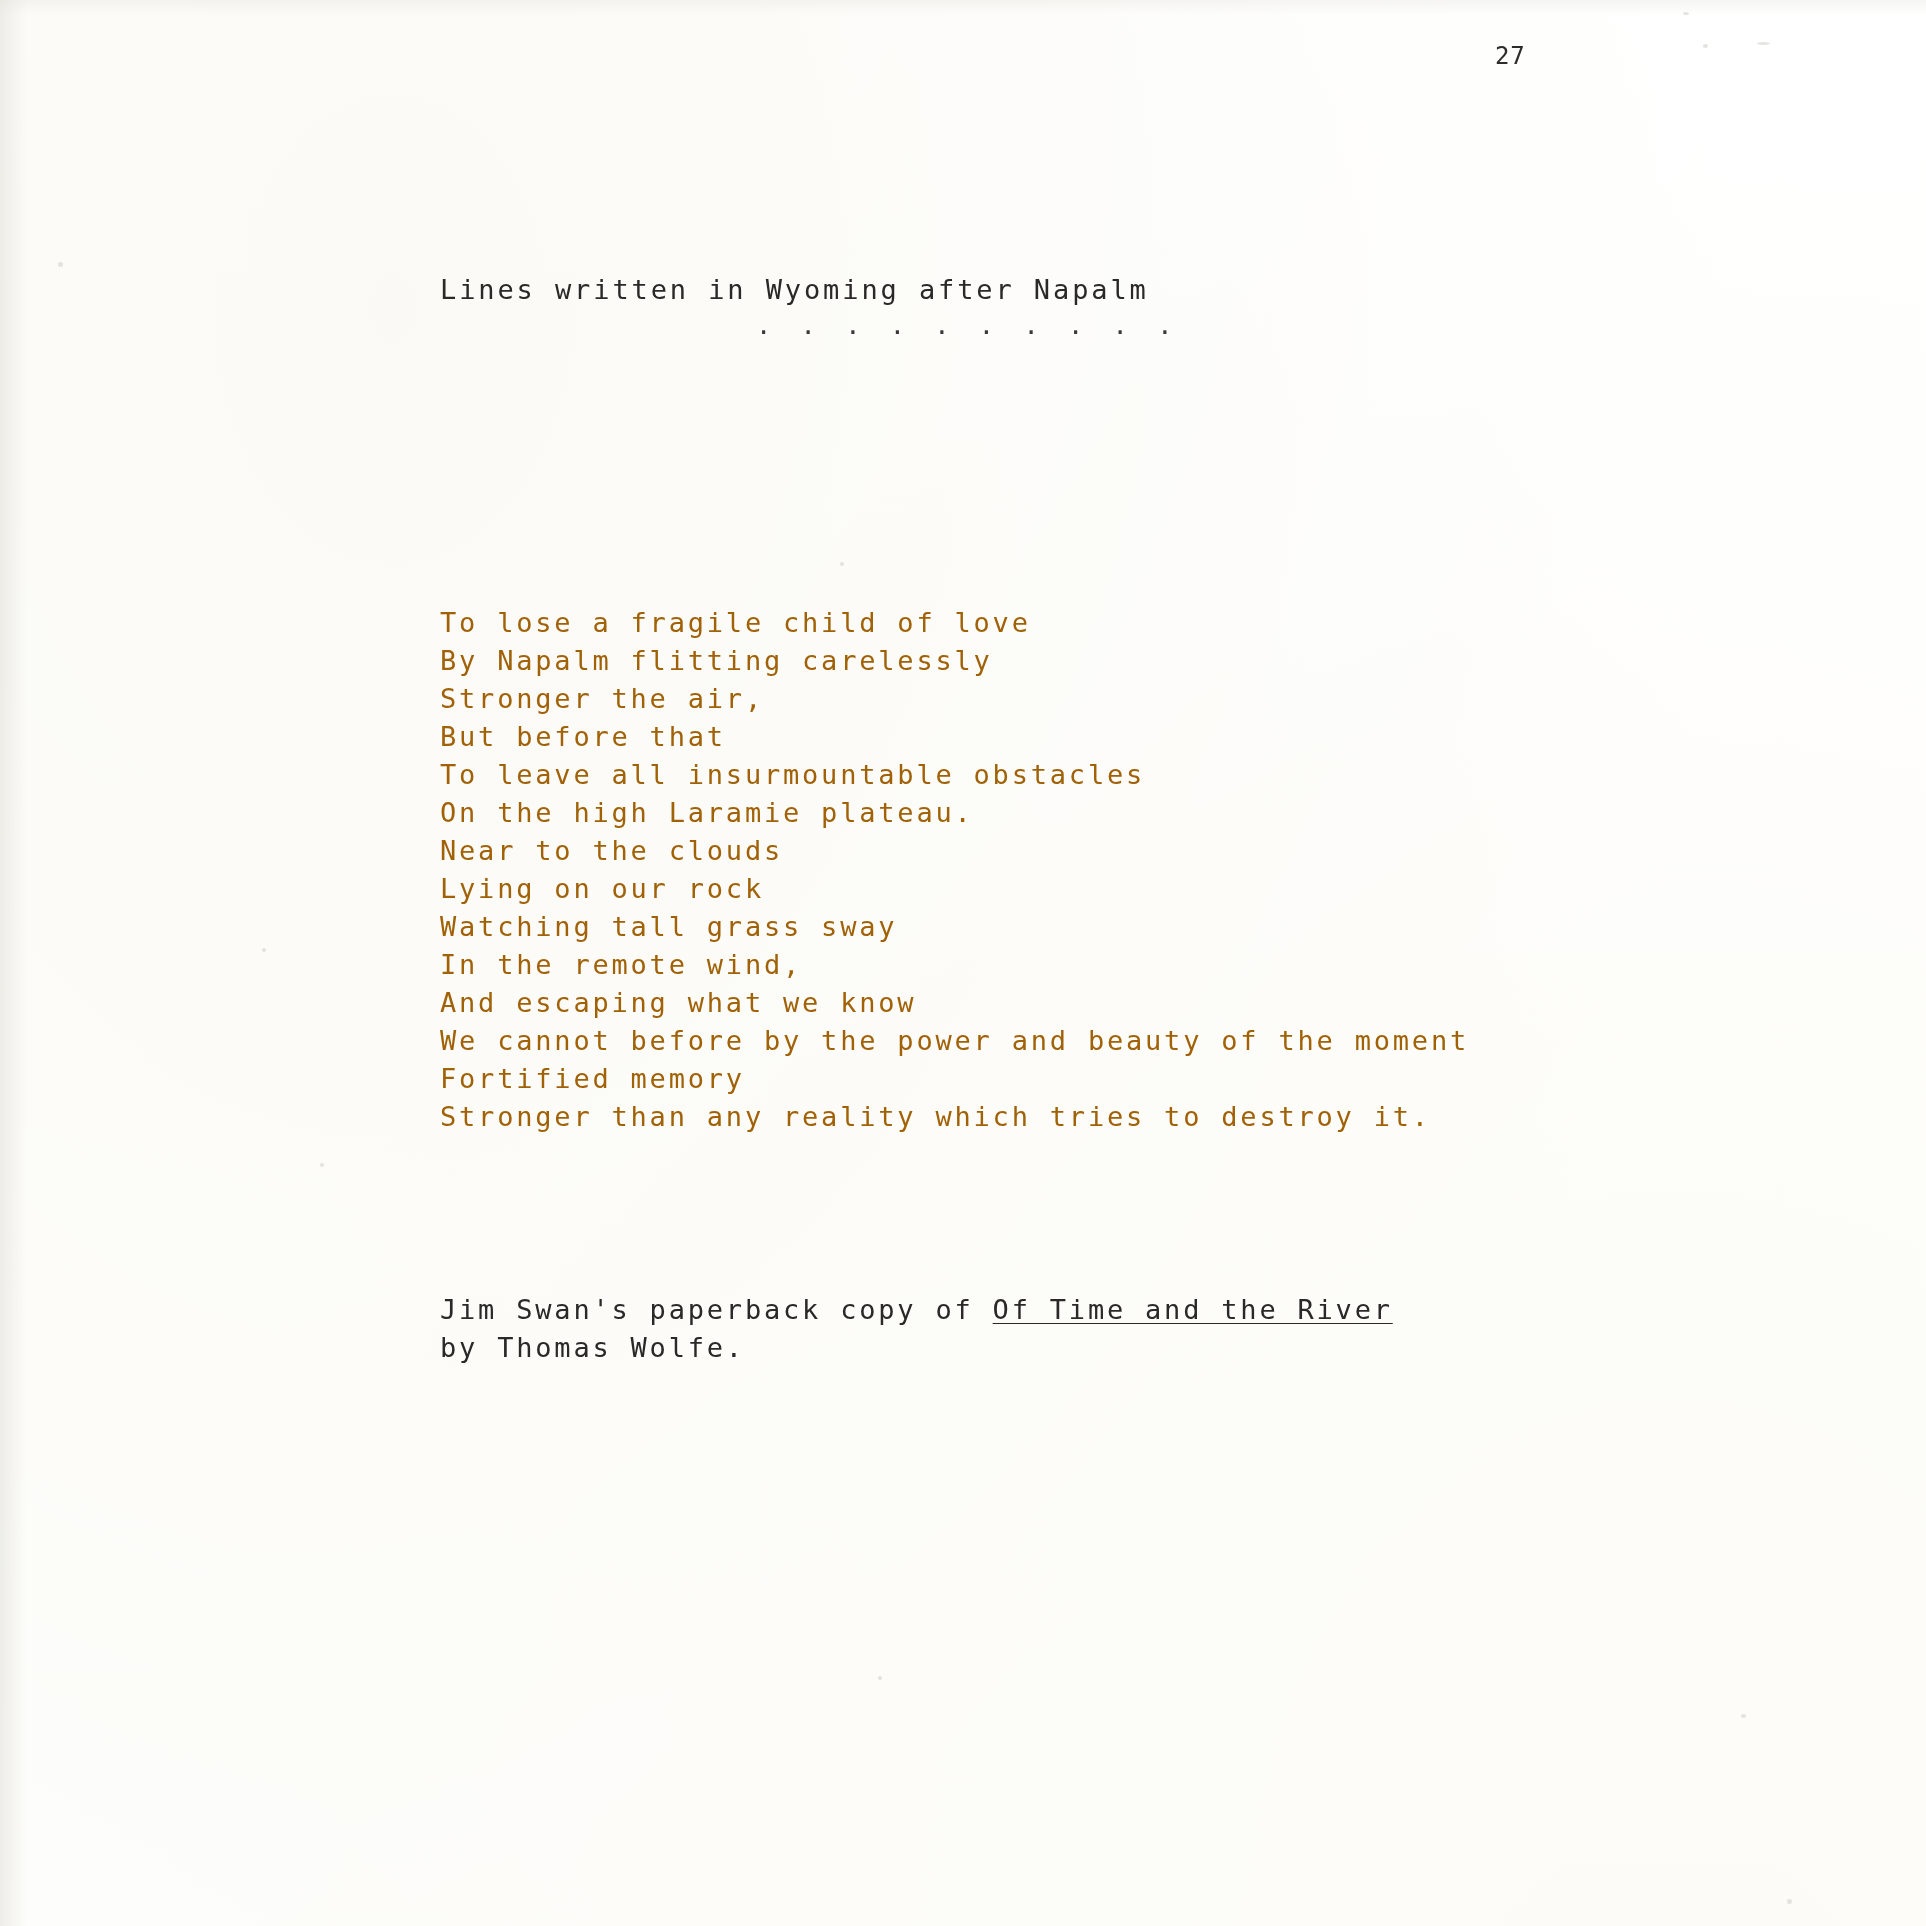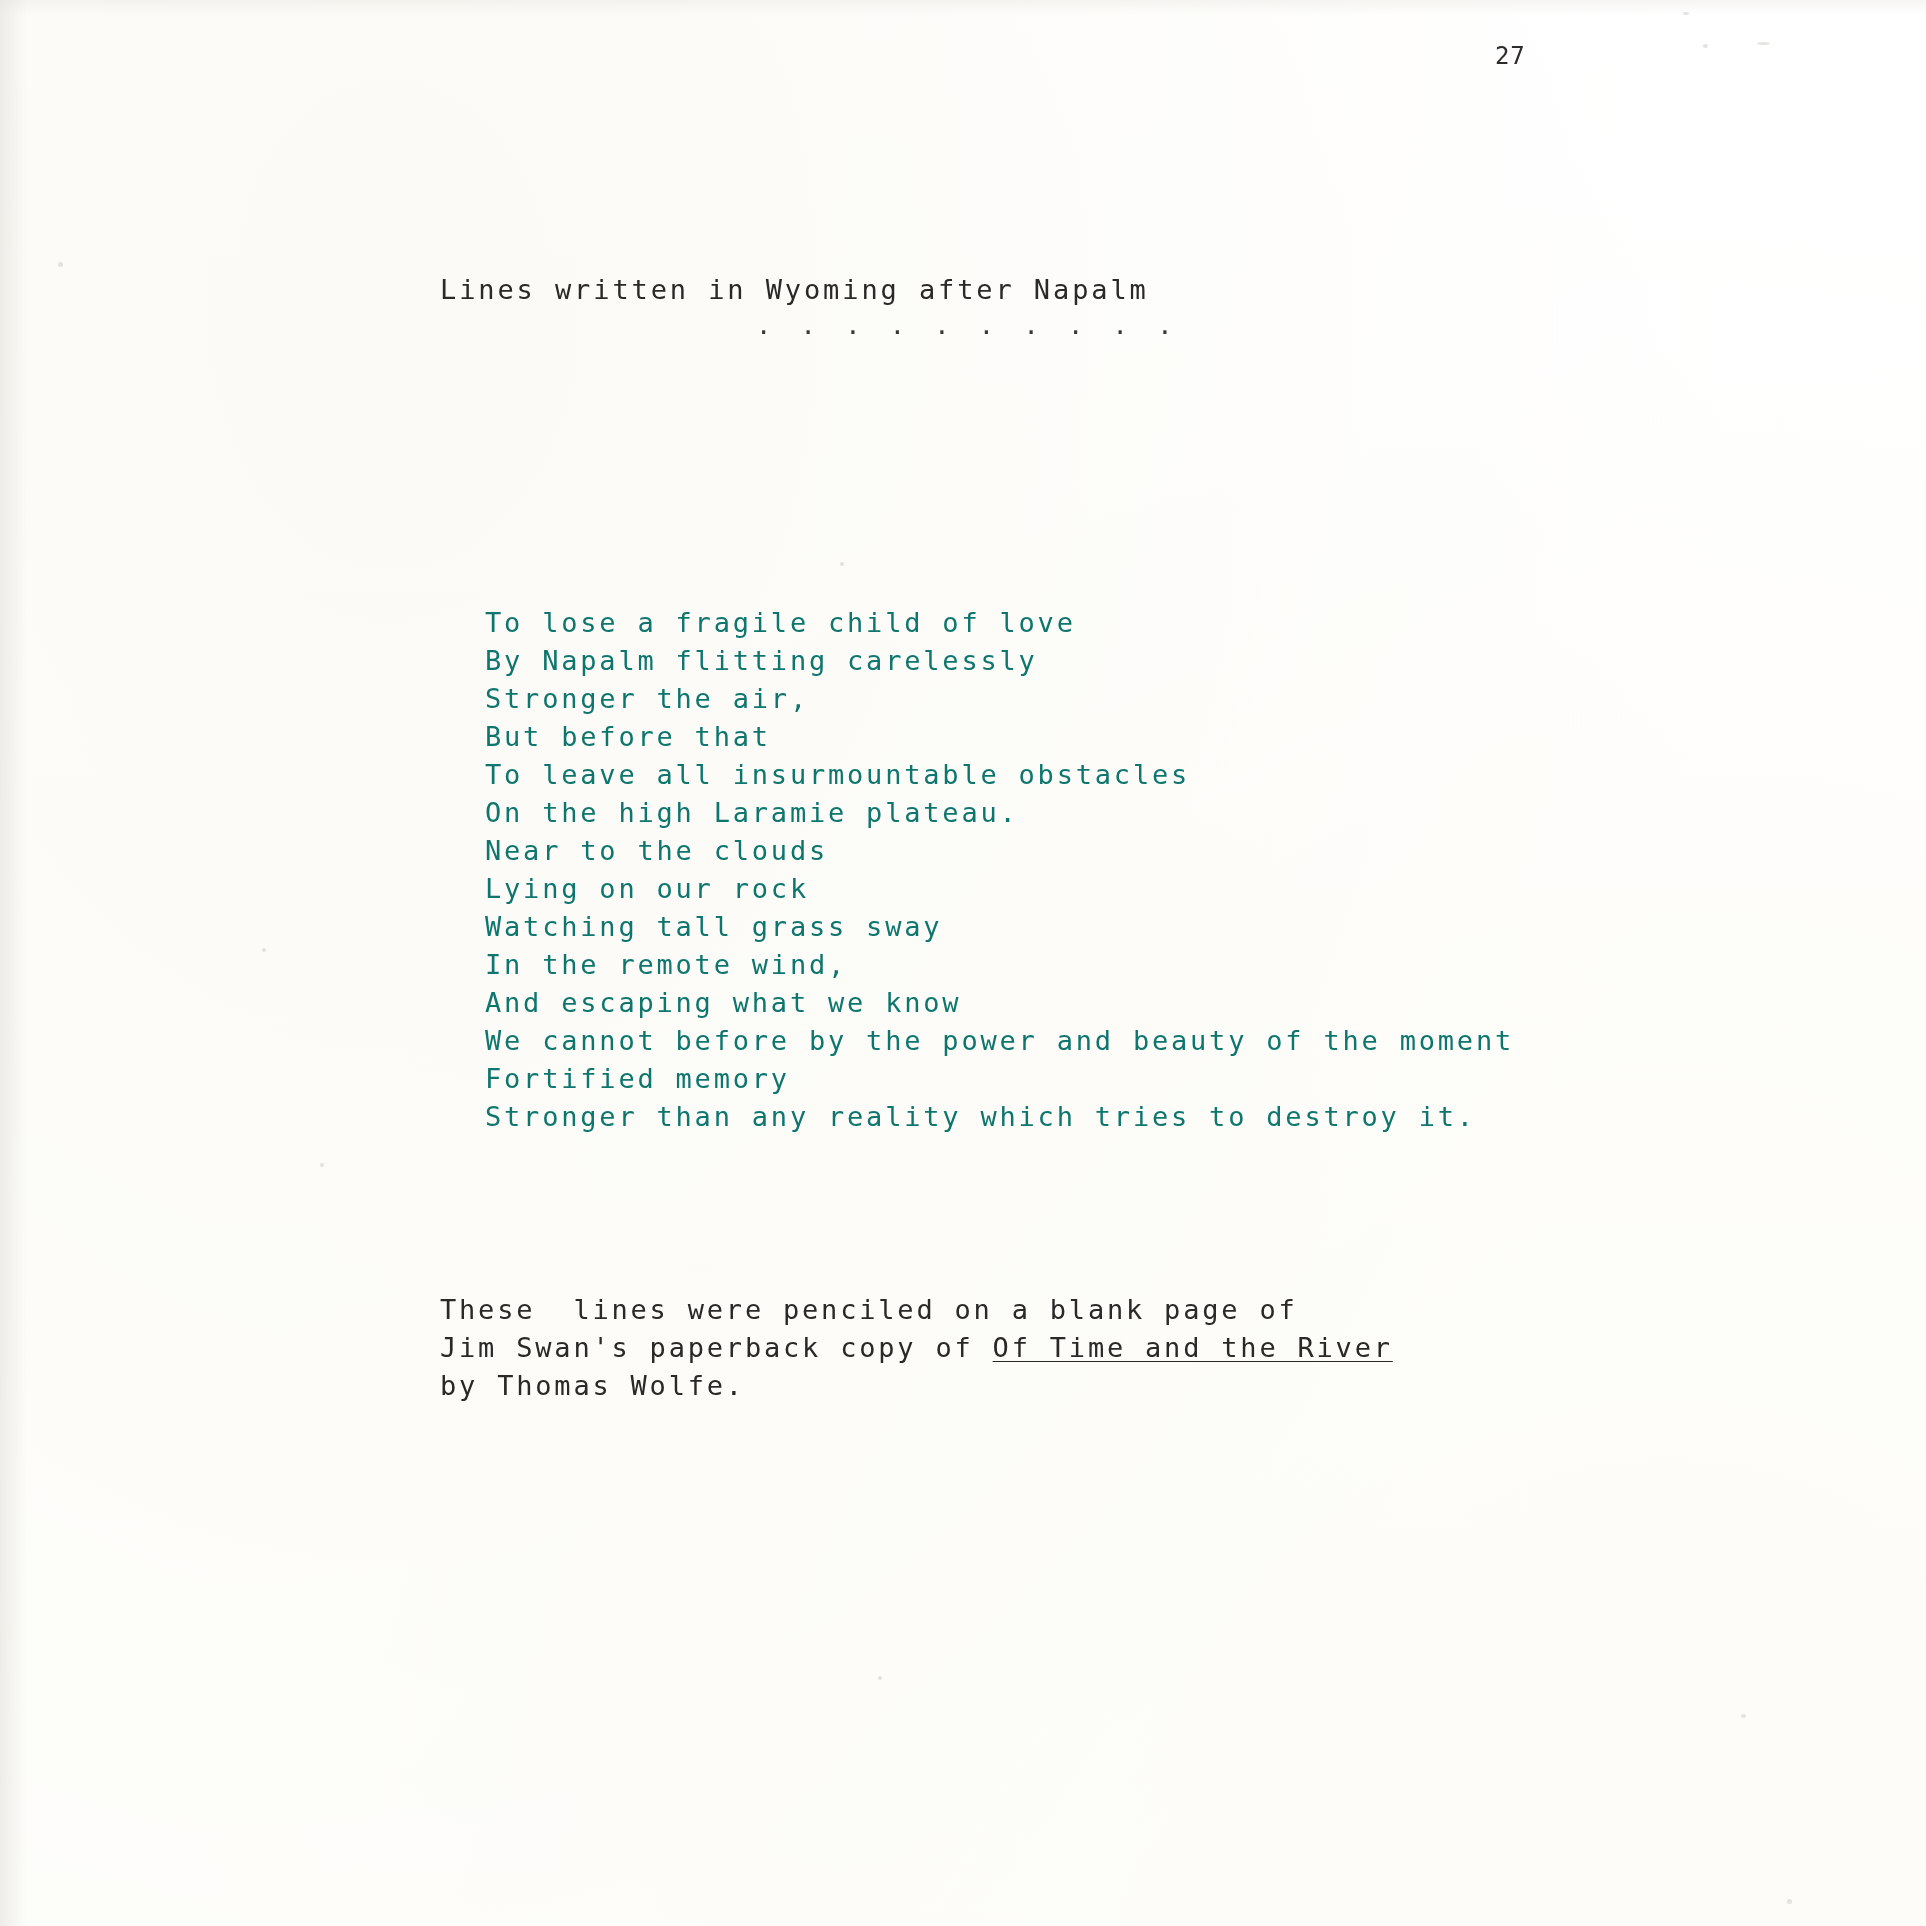--- a/index.html
+++ b/index.html
@@ -73,23 +73,22 @@
 
   .poem {
     position: absolute;
     top: 604px;
     left: 440px;
   }
   .poem .line {
     font-size: 27px;
     line-height: 38px;
     letter-spacing: 2.8px;
-    color: #0f766e;
+    color: #a16207;
     white-space: pre;
-    margin-left: 45px;
   }
 
   .note {
     position: absolute;
     top: 1291px;
     left: 440px;
   }
   .note .line {
     font-size: 27px;
     line-height: 38px;
@@ -149,19 +148,18 @@
     <div class="line">Lying on our rock</div>
     <div class="line">Watching tall grass sway</div>
     <div class="line">In the remote wind,</div>
     <div class="line">And escaping what we know</div>
     <div class="line">We cannot before by the power and beauty of the moment</div>
     <div class="line">Fortified memory</div>
     <div class="line">Stronger than any reality which tries to destroy it.</div>
   </div>
 
   <div class="note">
-    <div class="line">These  lines were penciled on a blank page of</div>
     <div class="line"><span>Jim Swan's paperback copy of </span><u>Of Time and the River</u></div>
     <div class="line">by Thomas Wolfe.</div>
   </div>
 
 </div>
 
 
 </body></html>

